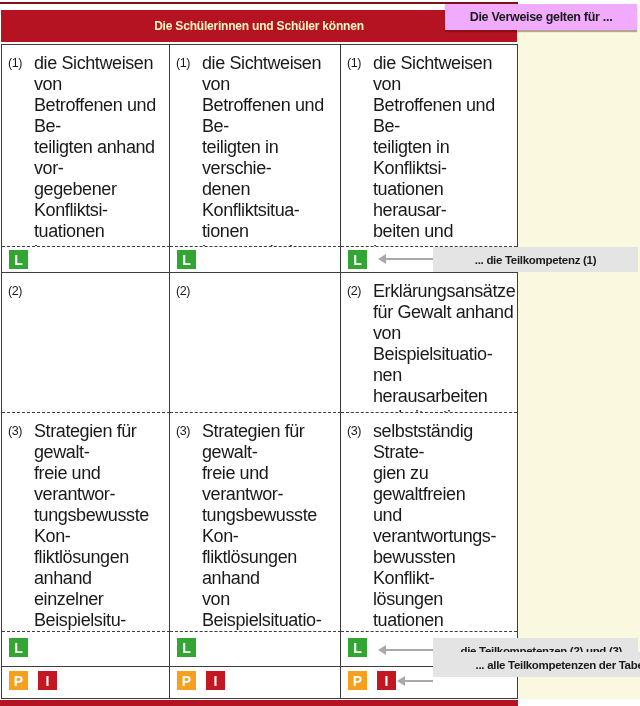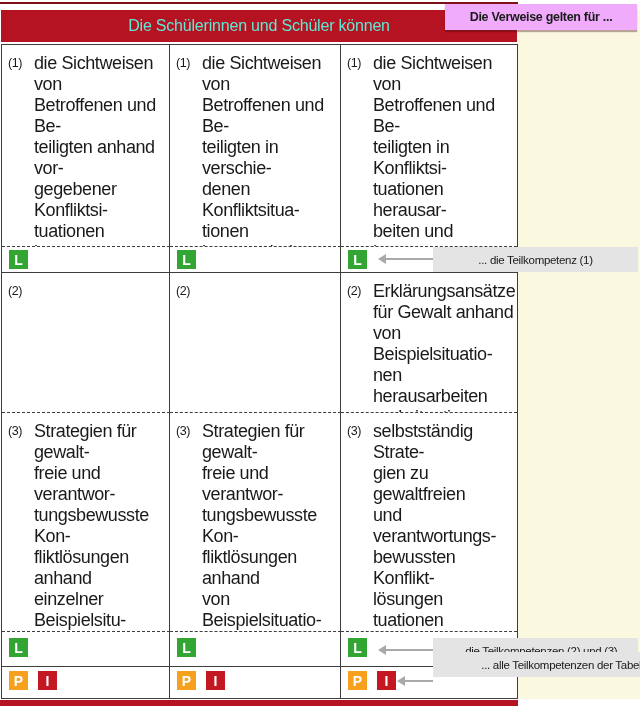--- a/index.html
+++ b/index.html
@@ -10,21 +10,21 @@
   }
   
   .top-rule{position:absolute;left:0;top:2px;width:518px;height:2px;background:#7e1118;}
   .yellow-bg{position:absolute;left:517px;top:10px;width:123px;height:689px;background:#fbf8e0;}
   .bottom-rule{position:absolute;left:0;top:700px;width:518px;height:6px;background:#b51322;}
   
   .header-bar{
     position:absolute;left:1px;top:10px;width:516px;height:32px;background:#b51322;
     display:flex;align-items:center;justify-content:center;z-index:2;
   }
-  .header-bar .title{color:#5eead4;font-weight:normal;font-size:16px;letter-spacing:-0.2px;}
+  .header-bar .title{color:#fef9c3;font-weight:bold;font-size:12px;letter-spacing:-0.2px;}
   .note-box{
     position:absolute;left:445px;top:4px;width:192px;height:26px;background:#f0abfc;
     display:flex;align-items:center;justify-content:center;z-index:3;
     box-shadow:0 2px 1px rgba(60,10,10,0.35);
   }
   .note-box span{font-weight:bold;font-size:12.5px;letter-spacing:-0.3px;}
   
   .ctable{
     position:absolute;left:1px;top:44px;z-index:2;
     display:grid;
@@ -47,21 +47,21 @@
   }
   .badge.l{background:#33a532;margin:3px 0 0 7px;}
   .r5cell .badge.l{margin-top:6px;}
   .badge.p{background:#f7a01e;margin:4px 0 0 7px;}
   .badge.i{background:#c31722;margin:4px 0 0 10px;}
   
   .ann-box{
     position:absolute;left:433px;width:205px;height:25px;background:#e4e4e4;
     display:flex;align-items:center;justify-content:center;z-index:4;
   }
-  .ann-box span{font-weight:normal;font-size:11.5px;letter-spacing:-0.3px;white-space:nowrap;}
+  .ann-box span{font-weight:bold;font-size:11.5px;letter-spacing:-0.3px;white-space:nowrap;}
   .ann-1{top:247px;}
   .ann-2{top:638px;}
   .ann-3{top:652px;padding-left:30px;}
   .arrow{position:absolute;height:2px;background:#a9a9a9;z-index:4;}
   .arrow::before{
     content:"";position:absolute;left:-8px;top:-4px;width:0;height:0;
     border-top:5px solid transparent;border-bottom:5px solid transparent;
     border-right:8px solid #a9a9a9;
   }
   .arr-1{left:386px;top:258px;width:47px;}

